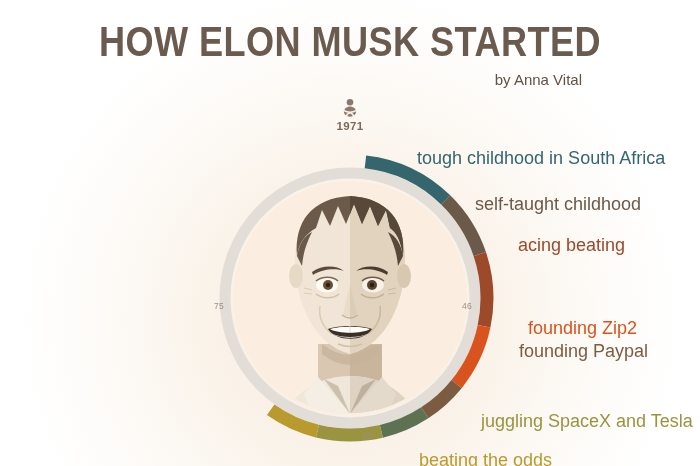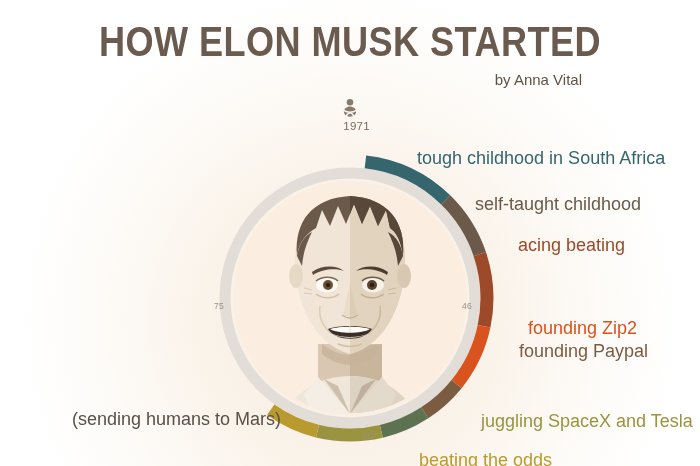--- a/index.html
+++ b/index.html
@@ -27,21 +27,21 @@
     white-space:nowrap;
   }
   .byline{
     position:absolute;top:71px;left:0;right:118px;
     text-align:right;
     font-size:15px;color:#5f5247;
   }
 
   
   .birth{
-    position:absolute;left:330px;top:98px;width:40px;text-align:right;
+    position:absolute;left:330px;top:98px;width:40px;text-align:center;font-weight:bold;
   }
   .birth svg{display:block;margin:0 auto;}
   .birth .year{
     font-size:11.5px;color:#7a6a5c;margin-top:2px;letter-spacing:0.3px;
   }
 
   
   #wheel{position:absolute;left:200px;top:148px;width:300px;height:300px;}
   #wheel svg{position:absolute;inset:0;}
   .agetick{
@@ -180,15 +180,14 @@
   <div class="agetick" id="tick50" style="color: rgb(157, 142, 128); margin-left: 20px;">50</div>
   <div class="agetick" id="tick75" style="color: rgb(157, 142, 128);">75</div>
 
   <div class="lab r" id="lab0" style="color: rgb(53, 102, 110);">tough childhood in South Africa</div>
   <div class="lab r" id="lab1" style="color: rgb(107, 90, 74);">self-taught childhood</div>
   <div class="lab r" id="lab2" style="color: rgb(156, 74, 42);">acing beating</div>
   <div class="lab r" id="lab3" style="color: rgb(217, 83, 30);">founding Zip2</div>
   <div class="lab r" id="lab4" style="color: rgb(124, 92, 64);">founding Paypal</div>
   <div class="lab r" id="lab6" style="color: rgb(154, 148, 64);">juggling SpaceX and Tesla</div>
   <div class="lab r" id="lab7" style="color: rgb(185, 154, 46);">beating the odds</div>
-  <div class="lab l" id="lab8" style="color: rgb(90, 80, 72);">(sending humans to Mars)</div>
 
 </div>
 
 </body></html>

